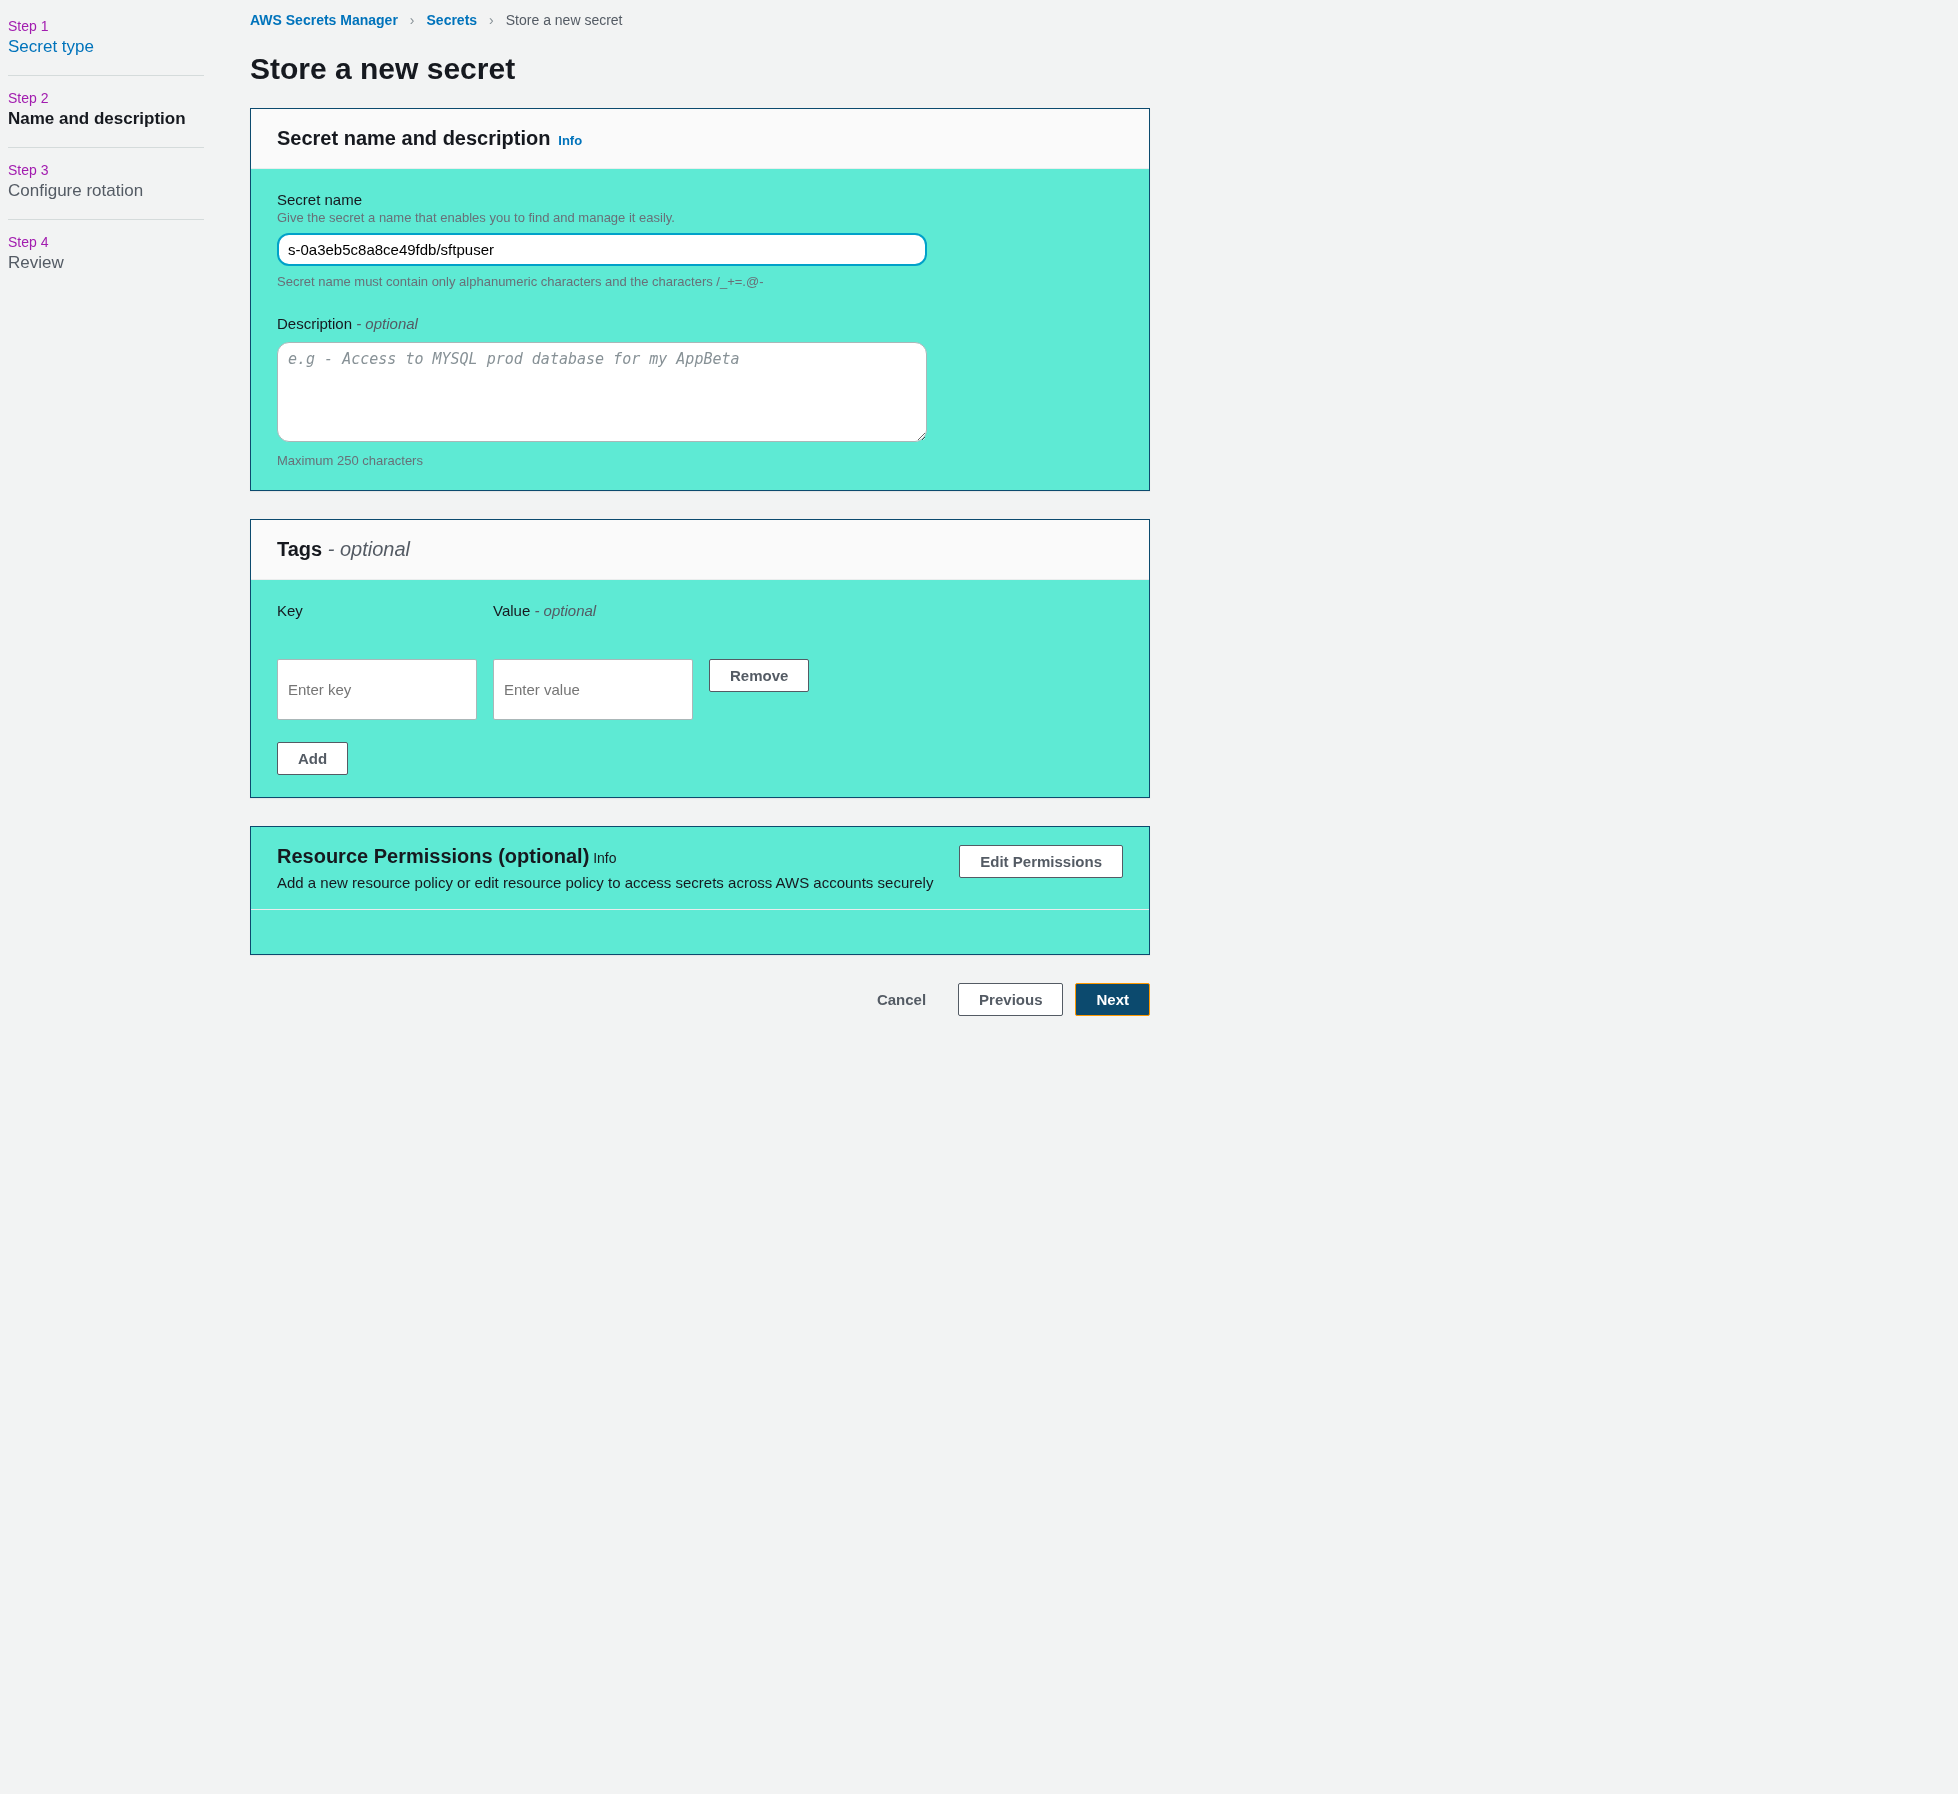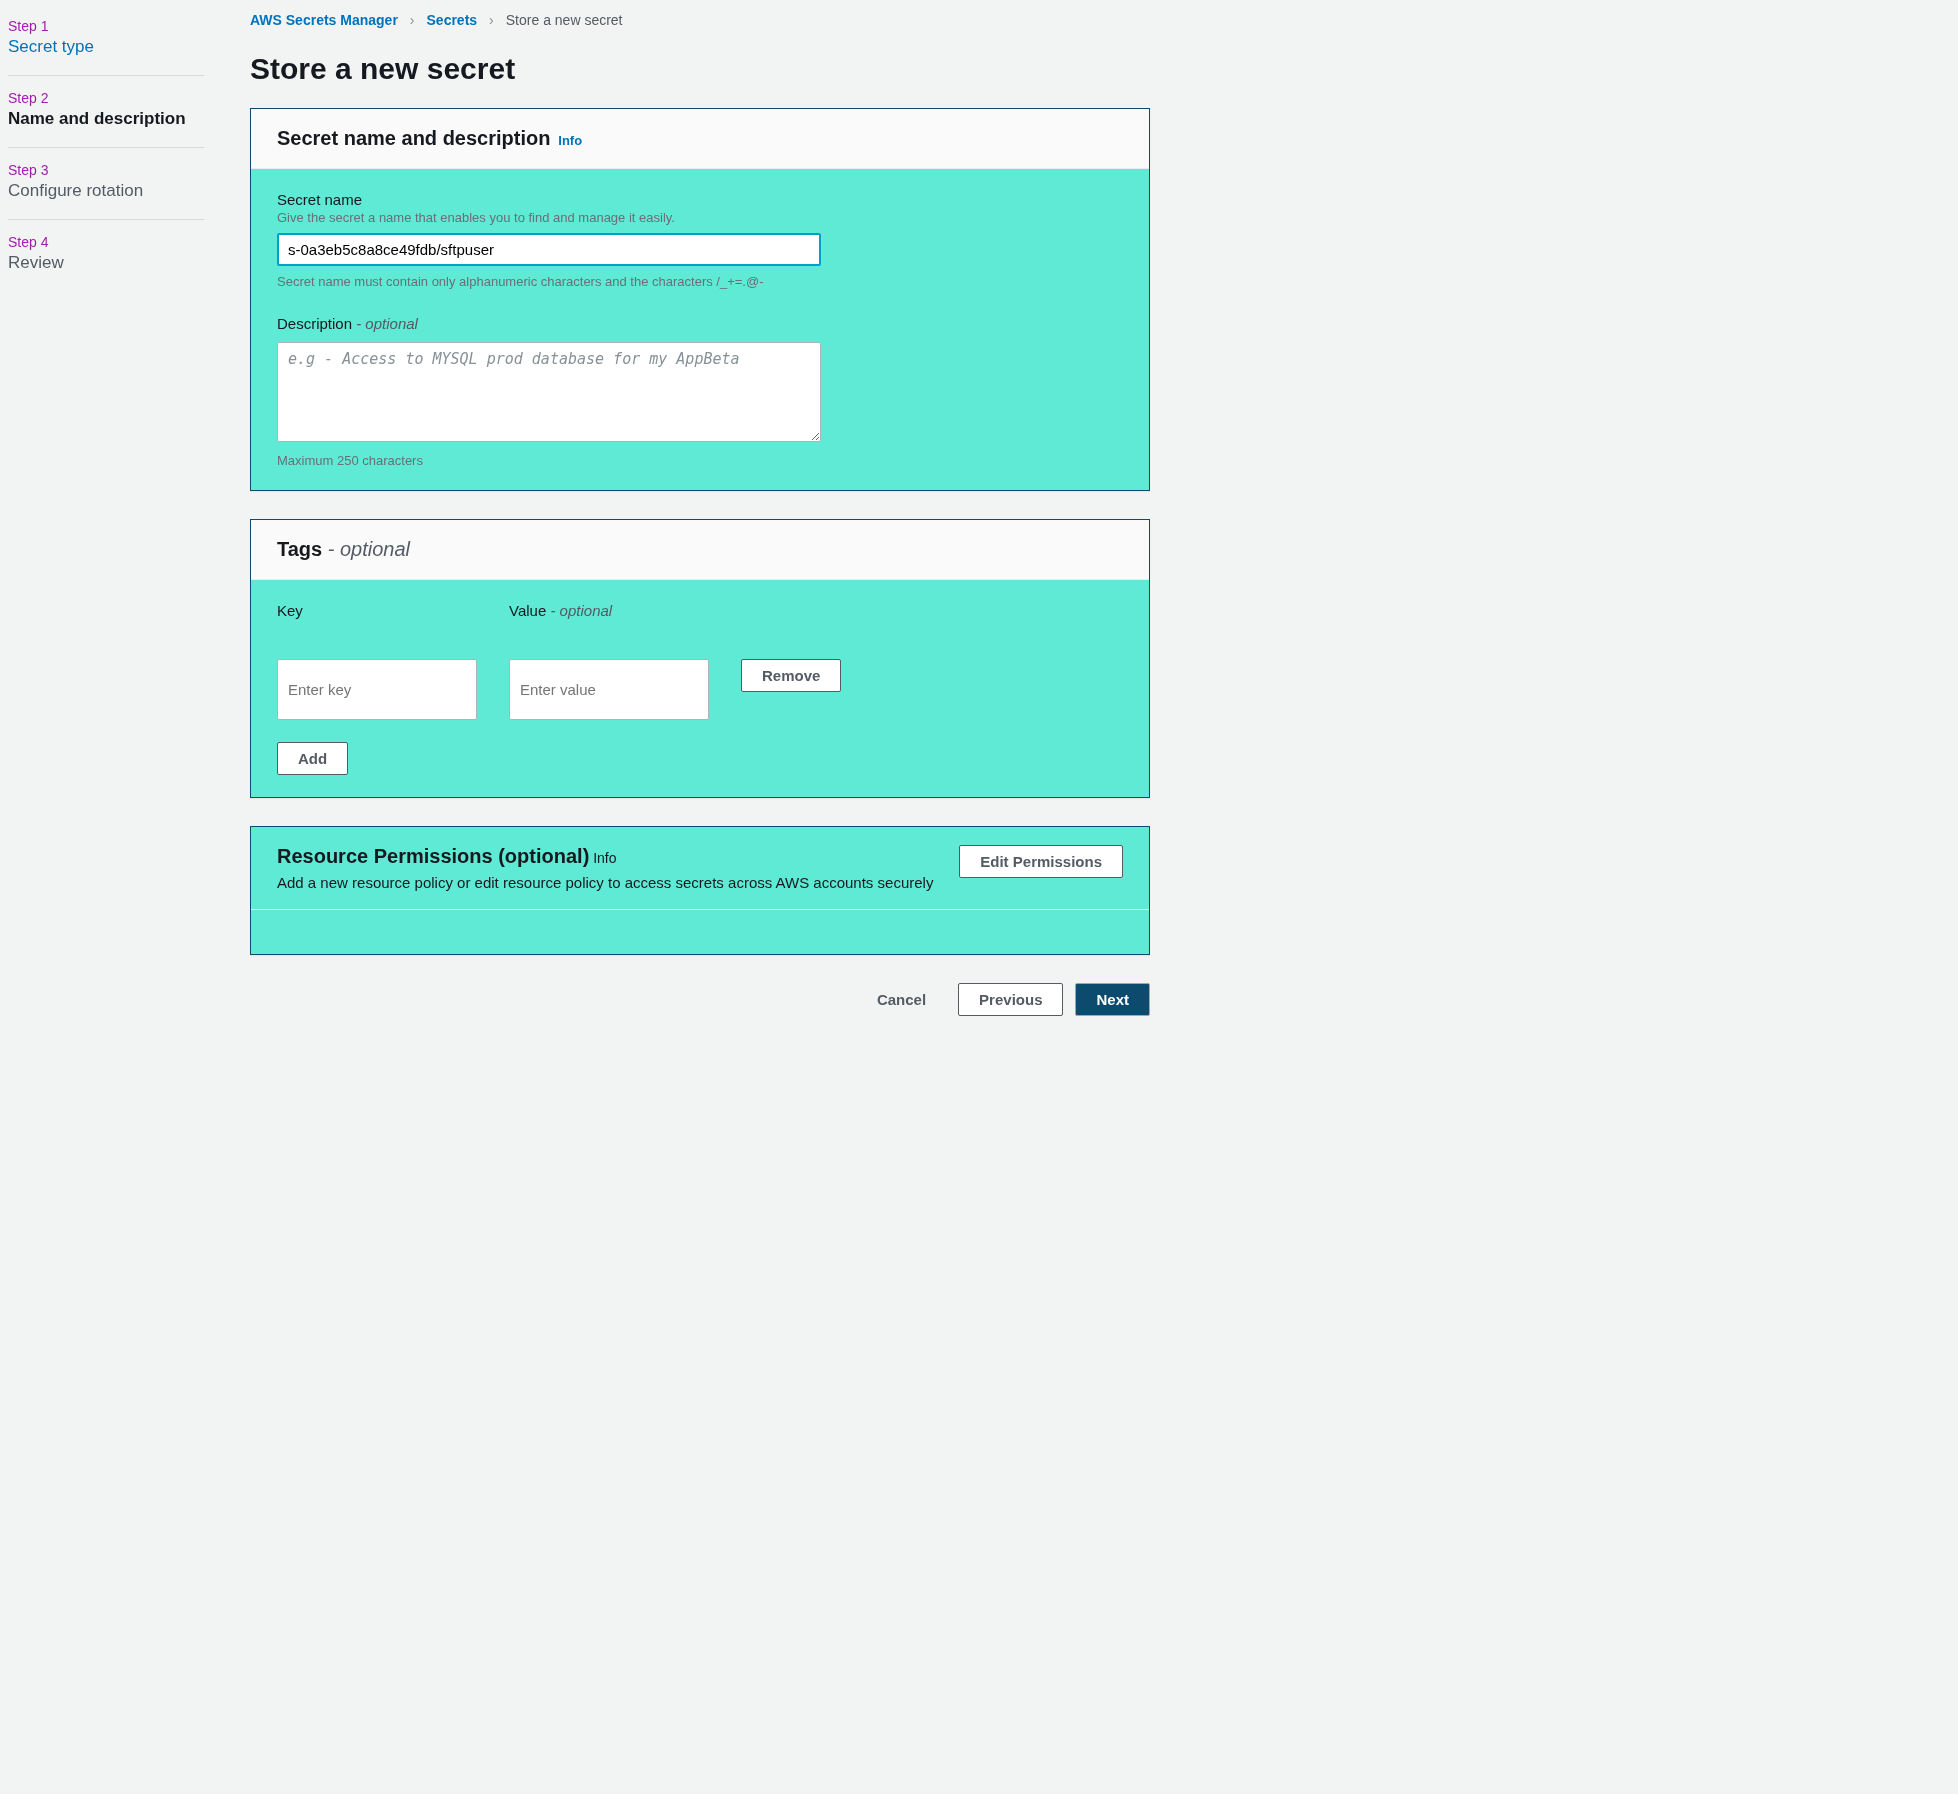--- a/index.html
+++ b/index.html
@@ -25,27 +25,27 @@
 .panel-header { padding: 18px 26px; background: #fafafa; border-bottom: 1px solid #eaeded; }
 .panel-header h2 { font-size: 20px; font-weight: 700; display: inline; }
 .panel-header .info-link { font-size: 13px; color: #0073bb; font-weight: 600; cursor: pointer; margin-left: 4px; }
 .optional { font-style: italic; font-weight: 400; color: #545b64; }
 .panel-body { padding: 22px 26px; }
 
 .field { margin-bottom: 26px; }
 .field-label { font-size: 15px; color: #16191f; margin-bottom: 2px; }
 .field-help { font-size: 13px; color: #687078; margin-bottom: 8px; }
 .field-constraint { font-size: 13px; color: #687078; margin-top: 8px; }
-.input-text { width: 544px; max-width: 100%; padding: 7px 10px; font-size: 15px; border: 1px solid #aab7b8; border-radius: 2px; }
+.input-text { width: 650px; max-width: 100%; padding: 7px 10px; font-size: 15px; border: 1px solid #aab7b8; border-radius: 12px; }
 .input-text.focused { border: 2px solid #00a1c9; outline: none; padding: 6px 9px; }
 textarea.input-text { height: 100px; resize: both; font-style: italic; }
 textarea.input-text::placeholder { font-style: italic; color: #879196; }
 .input-text::placeholder { font-style: italic; color: #879196; }
 
-.tag-row { display: flex; gap: 32px; align-items: flex-start; }
+.tag-row { display: flex; gap: 16px; align-items: flex-start; }
 .tag-col-head { font-size: 15px; color: #16191f; margin-bottom: 40px; }
 .tag-col { display: flex; flex-direction: column; }
 .tag-input { width: 200px; padding: 21px 10px; font-size: 15px; border: 1px solid #aab7b8; border-radius: 2px; }
 
 .btn { display: inline-block; padding: 7px 20px; font-size: 15px; font-weight: 700; border: 1px solid #545b64; background: #fff; color: #545b64; cursor: pointer; border-radius: 2px; }
 .btn.link { border: none; background: none; color: #545b64; }
 .btn.primary { background: #0c4a6e; border-color: #ff9900; color: #fff; }
 
 .perm-header { display: flex; justify-content: space-between; align-items: flex-start; padding: 18px 26px; }
 .perm-header .left { flex: 1; padding-right: 20px; }

